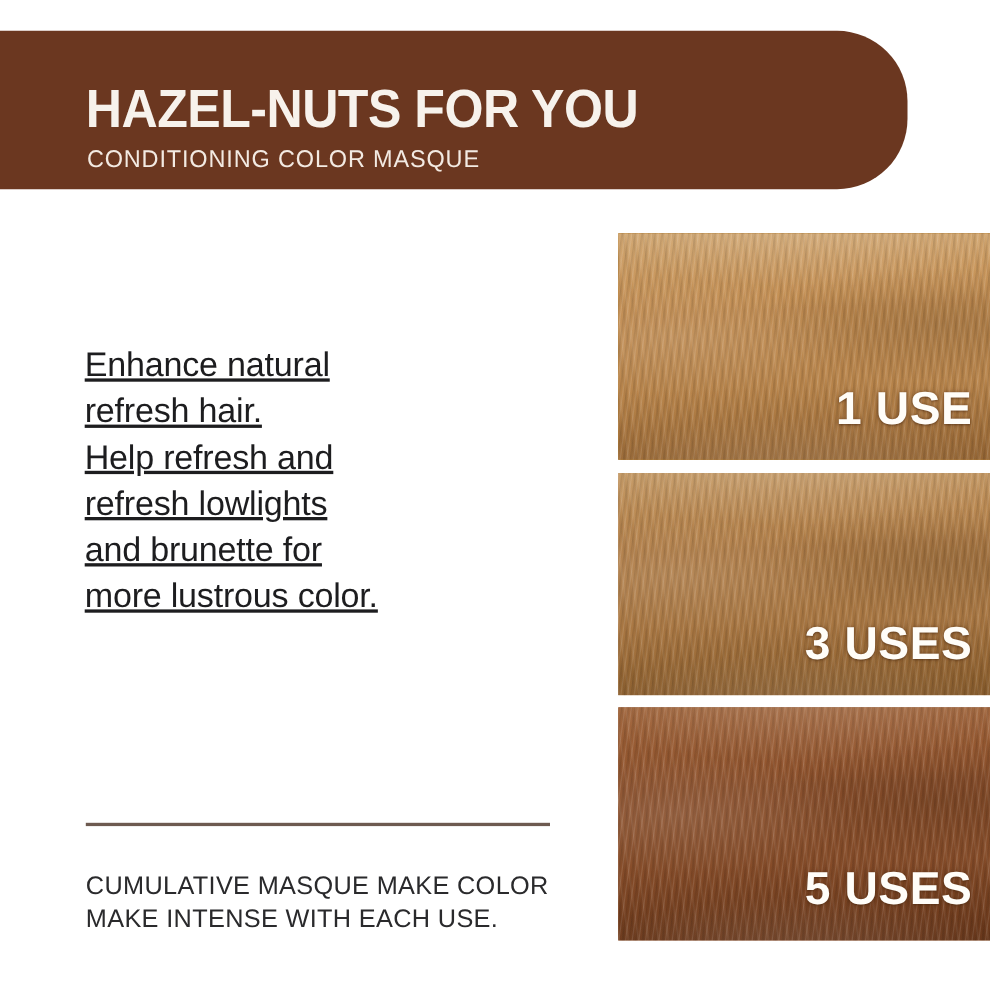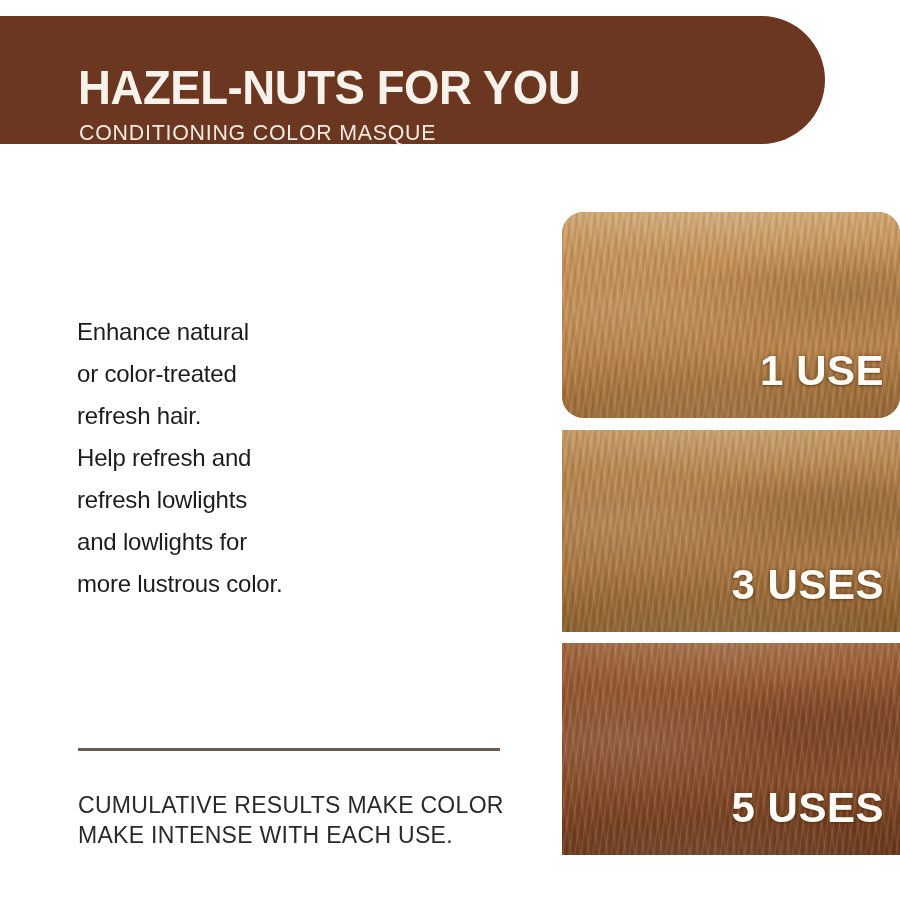--- a/index.html
+++ b/index.html
@@ -7,21 +7,21 @@
     width:900px;height:900px;
     background:#ffffff;
     font-family:"Liberation Sans", sans-serif;
     overflow:hidden;
     position:relative;
   }
   #stage{position:absolute;left:0;top:0;width:900px;height:900px;background:#fff;}
 
   
   .banner{
-    position:absolute;left:0;top:16px;width:825px;height:128px;
+    position:absolute;left:0;top:28px;width:825px;height:144px;
     background:#6B3720;
     border-top-right-radius:64px;border-bottom-right-radius:64px;
   }
   .banner-title{
     position:absolute;left:78px;top:47px;
     font-family:"Liberation Sans", sans-serif;
     font-weight:bold;
     font-size:49px;
     line-height:1;
     letter-spacing:-0.5px;
@@ -40,24 +40,25 @@
     color:#F3EAE2;
     transform:scaleX(0.97);
     transform-origin:left top;
     white-space:nowrap;
   }
 
   
   .body-copy{
     position:absolute;left:77px;top:311px;width:420px;
     font-family:"Liberation Sans", sans-serif;
-    font-size:24px;
+    font-size:31px;
     line-height:42px;
     color:#1d1d1f;
     letter-spacing:-0.2px;
+    text-decoration:underline;
   }
   .body-copy .ln{display:block;white-space:nowrap;}
 
   
   .divider{
     position:absolute;left:78px;top:748px;width:422px;height:3px;
     background:#6d5a50;
   }
   .caption{
     position:absolute;left:78px;top:790px;width:460px;
@@ -134,38 +135,37 @@
 
 <div id="stage">
 
   <div class="banner" style="background: rgb(107, 55, 32);">
     <div class="banner-title" style="color: rgb(247, 242, 236);">HAZEL-NUTS FOR YOU</div>
     <div class="banner-sub">CONDITIONING COLOR MASQUE</div>
   </div>
 
   <div class="body-copy">
     <span class="ln">Enhance natural</span>
-    <span class="ln">or color-treated</span>
     <span class="ln">refresh hair.</span>
     <span class="ln">Help refresh and</span>
     <span class="ln">refresh lowlights</span>
-    <span class="ln">and lowlights for</span>
+    <span class="ln">and brunette for</span>
     <span class="ln">more lustrous color.</span>
   </div>
 
   <div class="divider" style="background: rgb(109, 90, 80);"></div>
 
   <div class="caption">
-    <span class="ln">CUMULATIVE RESULTS MAKE COLOR</span>
+    <span class="ln">CUMULATIVE MASQUE MAKE COLOR</span>
     <span class="ln">MAKE INTENSE WITH EACH USE.</span>
   </div>
 
   <div class="swatches">
 
-    <div class="swatch s0" style="background: #a16207; border-radius: 22px;">
+    <div class="swatch s0" style="background: #a16207;">
       <div class="tone" style="background: linear-gradient(178deg, rgb(220, 174, 116) 0%, rgb(192, 138, 78) 34%, rgb(192, 138, 78) 66%, rgb(160, 108, 54) 100%);"></div>
       <div class="strands"></div>
       <div class="strands2"></div>
       <div class="sheen"></div>
       <div class="swatch-label">1 USE</div>
     </div>
 
     <div class="swatch s1" style="background: rgb(176, 124, 69);">
       <div class="tone" style="background: linear-gradient(178deg, rgb(207, 160, 103) 0%, rgb(176, 124, 69) 34%, rgb(176, 124, 69) 66%, rgb(144, 96, 44) 100%);"></div>
       <div class="strands"></div>

